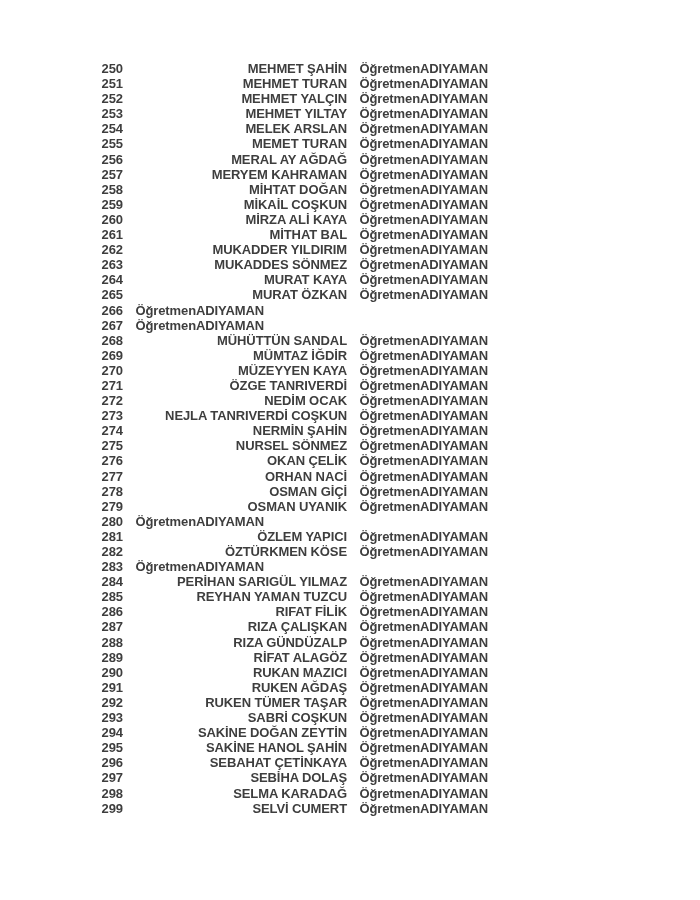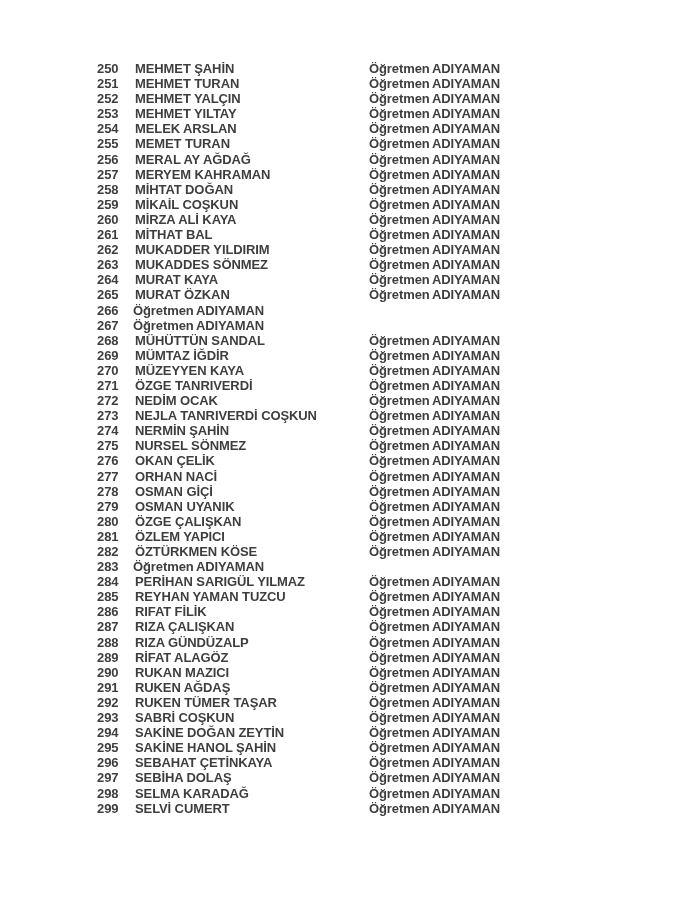--- a/index.html
+++ b/index.html
@@ -6,39 +6,40 @@
     margin: 0;
     padding: 0;
   }
   .page {
     position: relative;
     width: 700px;
     height: 900px;
     background: #ffffff;
     overflow: hidden;
     font-family: "Liberation Sans", "DejaVu Sans", sans-serif;
+    text-align: right;
   }
   .list {
     position: absolute;
     left: 97px;
     top: 61px;
   }
   .row {
     display: flex;
     align-items: baseline;
     height: 15.1px;
     line-height: 15.1px;
     font-size: 13px;
     font-weight: 700;
     color: #3e3e3e;
     letter-spacing: -0.1px;
     white-space: nowrap;
   }
   .col-no   { width: 26px;  }
-  .col-name { width: 224px; padding-left: 12px; }
+  .col-name { width: 224px; }
   .col-role { width: 63px; margin-left: 10px;  }
   .col-city { }
 </style>
 </head>
 <body>
 
 <div class="page">
   <div class="list" id="teacher-list">
   <div class="row">
     <span class="col-no">250</span>
@@ -243,21 +244,20 @@
 
   <div class="row">
     <span class="col-no">279</span>
     <span class="col-name">OSMAN UYANIK</span>
     <span class="col-role">Öğretmen</span>
     <span class="col-city">ADIYAMAN</span>
   </div>
 
   <div class="row">
     <span class="col-no">280</span>
-    <span class="col-name">ÖZGE ÇALIŞKAN</span>
     <span class="col-role">Öğretmen</span>
     <span class="col-city">ADIYAMAN</span>
   </div>
 
   <div class="row">
     <span class="col-no">281</span>
     <span class="col-name">ÖZLEM YAPICI</span>
     <span class="col-role">Öğretmen</span>
     <span class="col-city">ADIYAMAN</span>
   </div>

